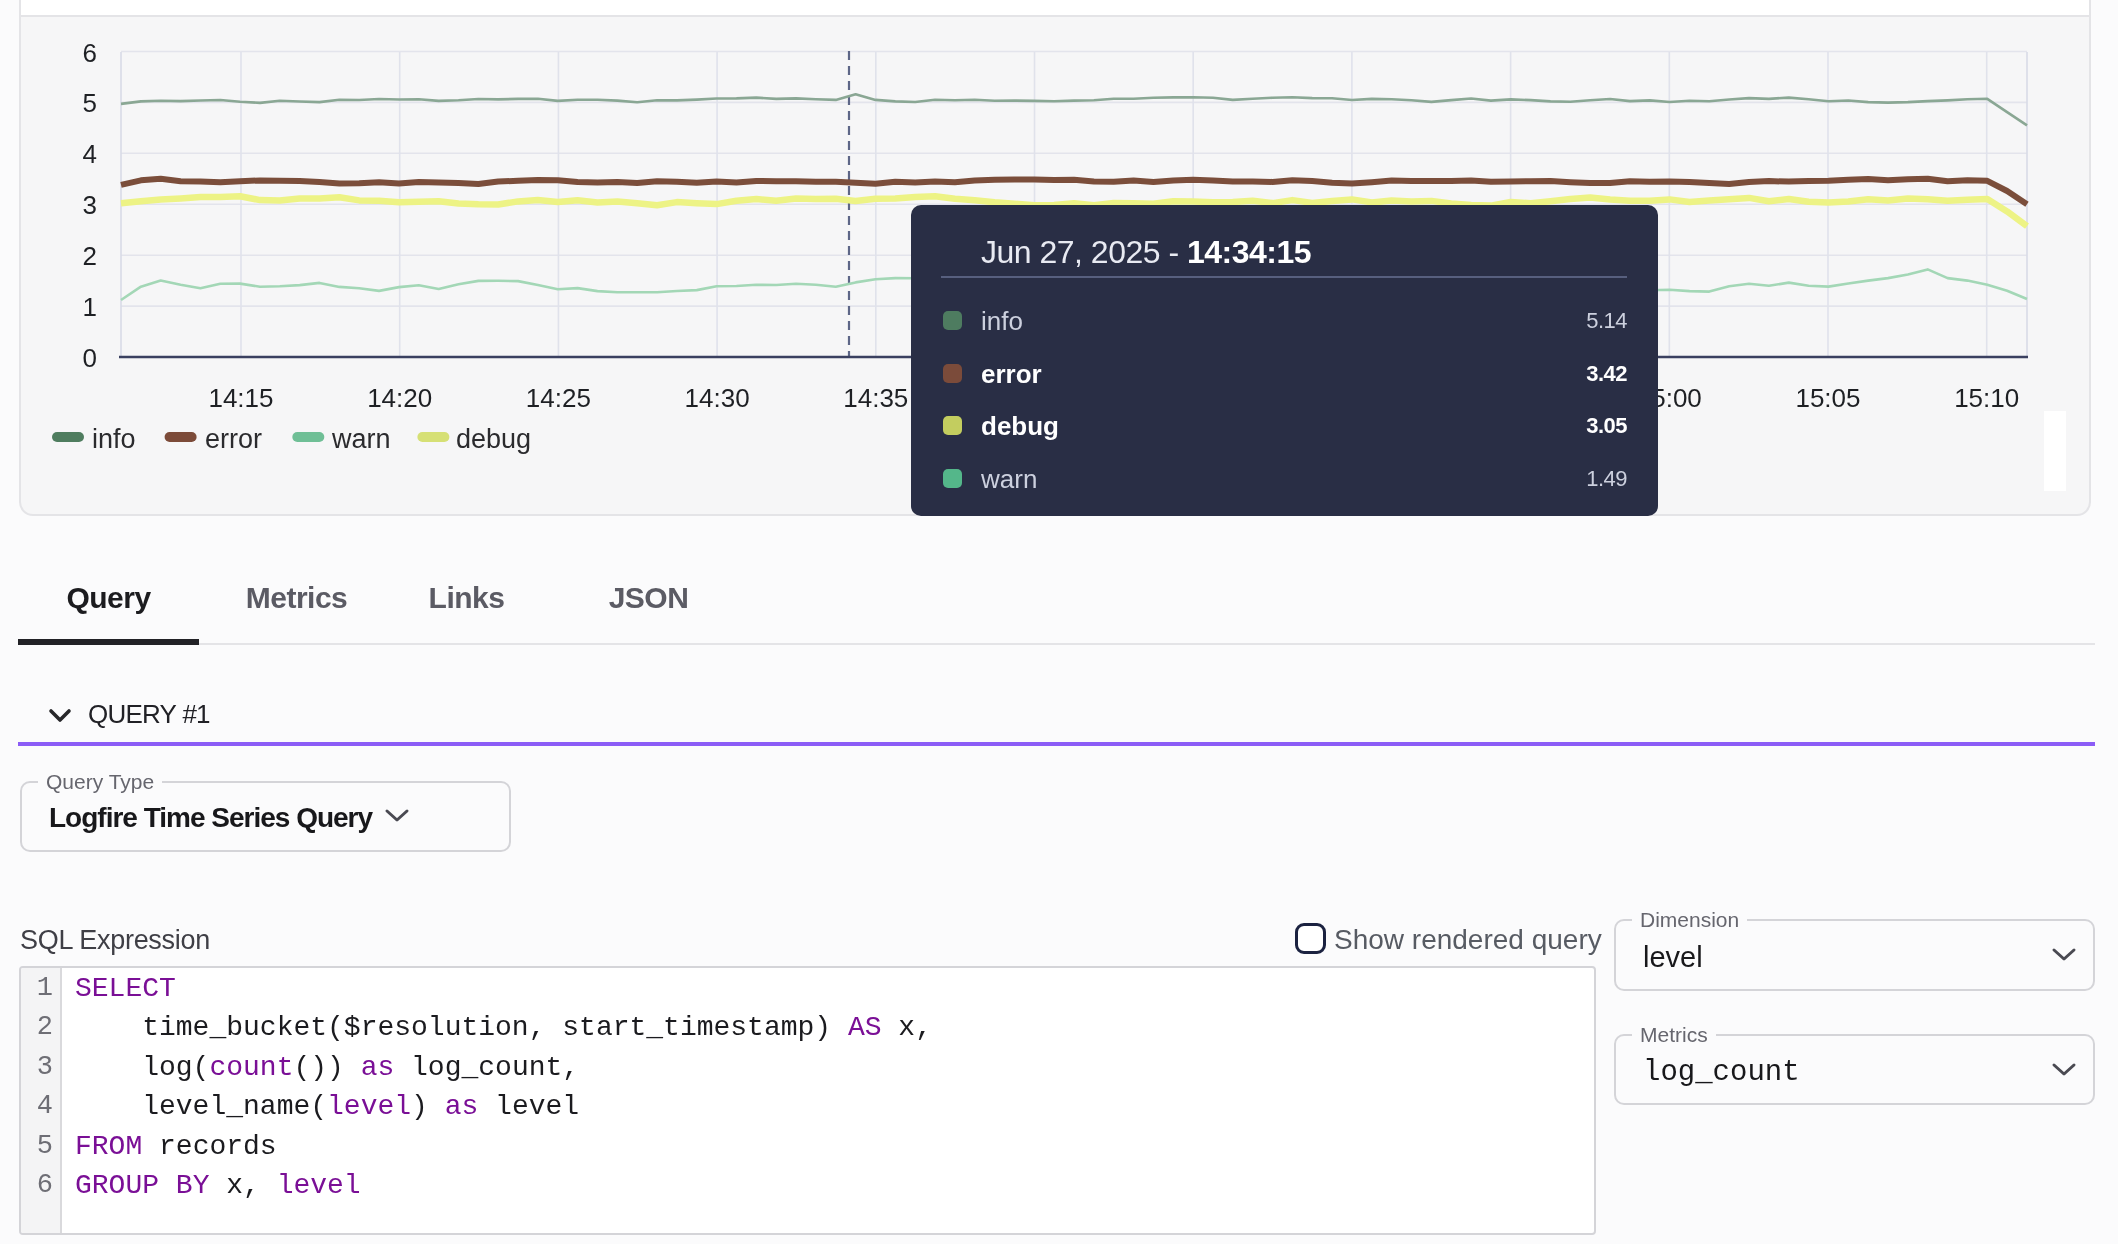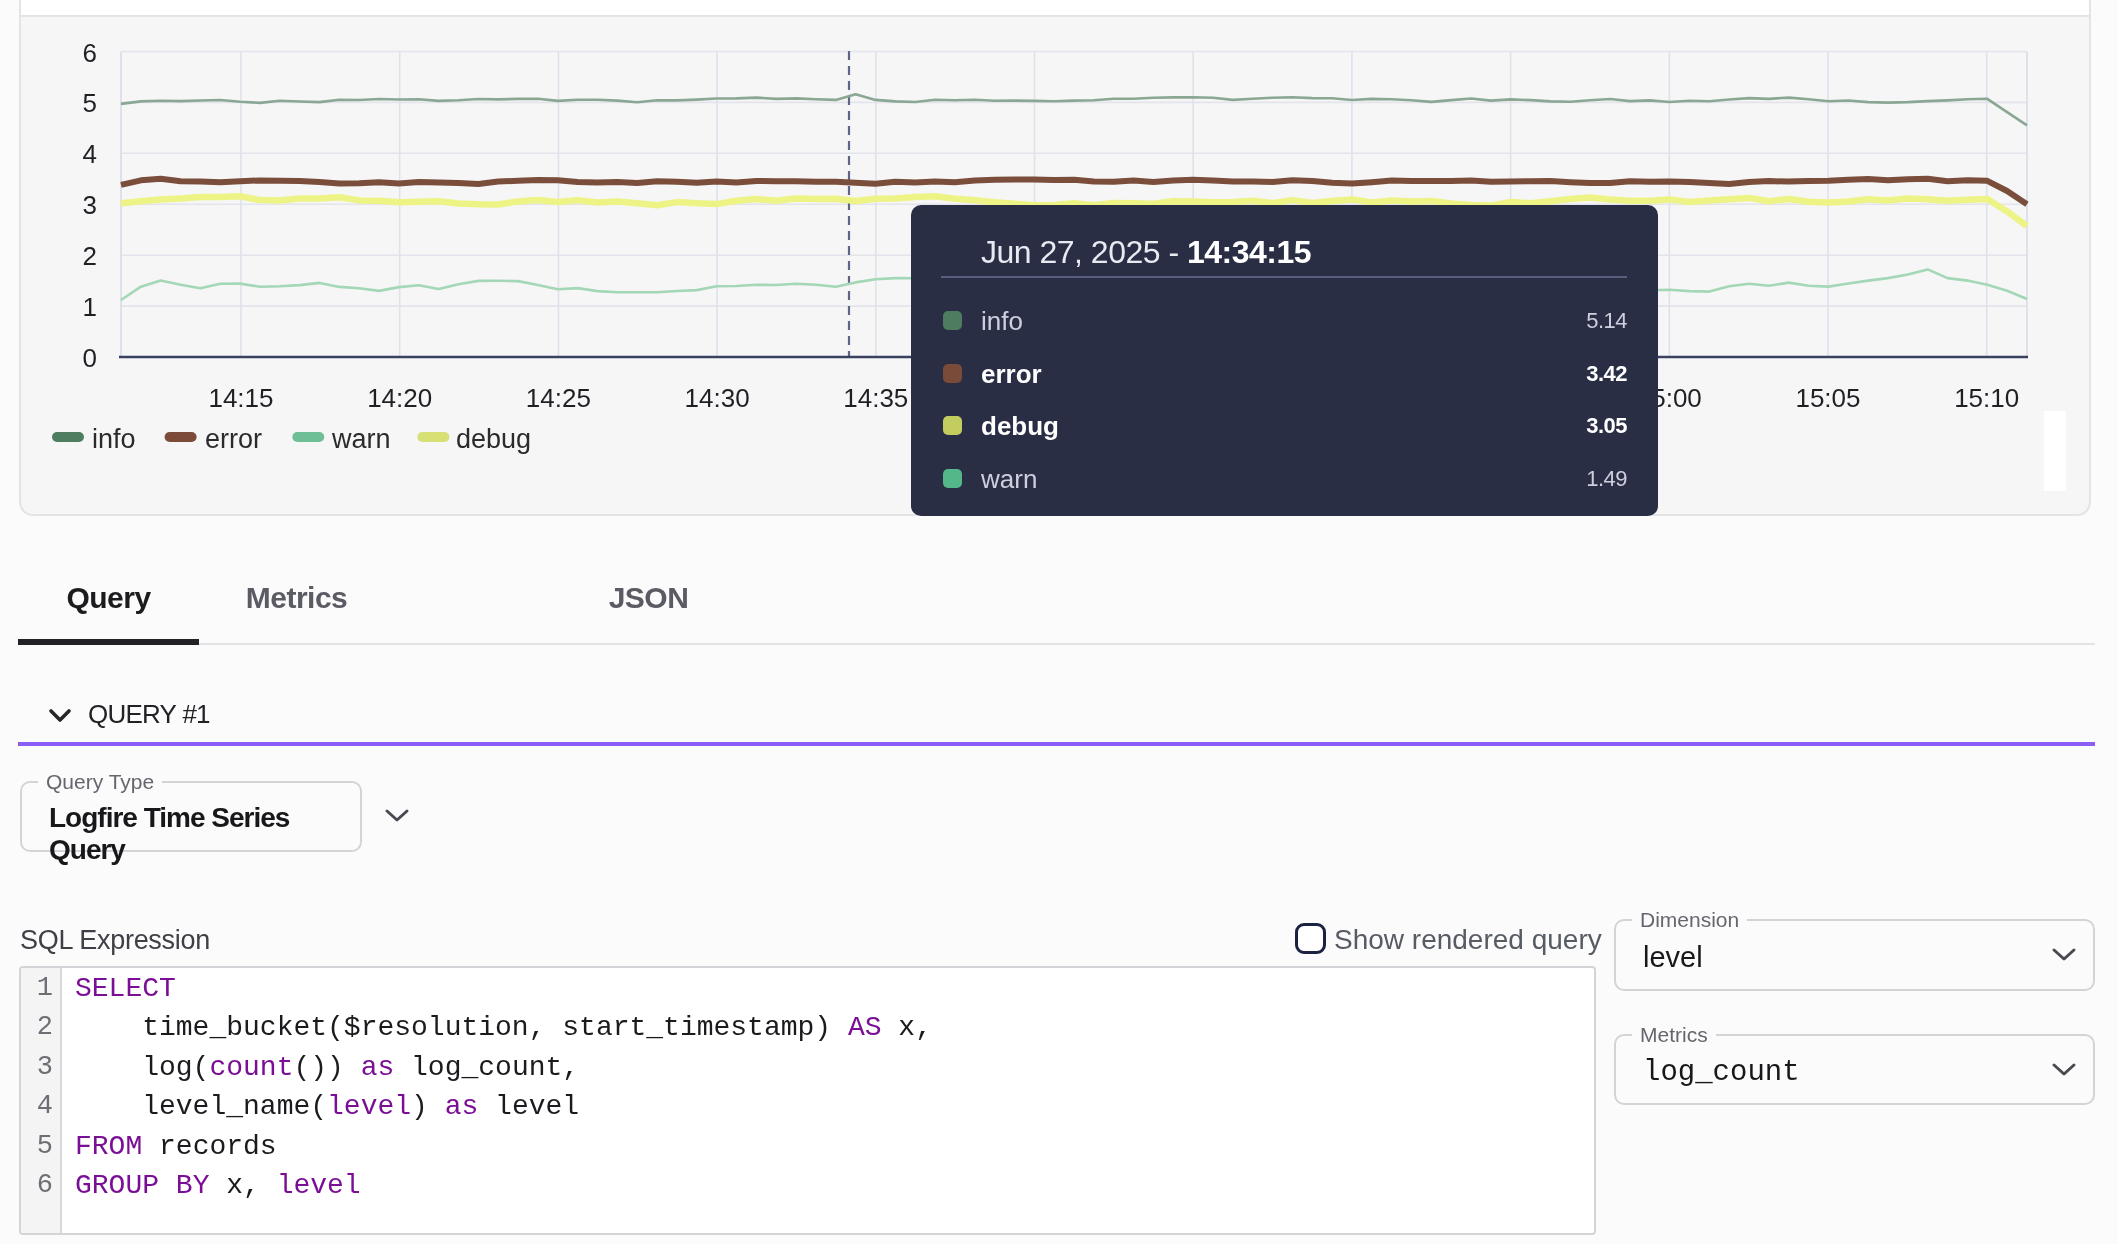--- a/index.html
+++ b/index.html
@@ -116,29 +116,30 @@
   <div class="tt-row" style="top:260px">
       <div class="tt-sw" style="background:#54b78a"></div>
       <div class="tt-name">warn</div>
       <div class="tt-val">1.49</div>
     </div>
 </div>
 <div class="tabs">
   <div class="tabu"></div>
   <div class="tab active" style="left:0px;width:181px;">Query</div>
   <div class="tab" style="left:188px;width:181px;">Metrics</div>
+  <div class="tab" style="left:358px;width:181px;">Links</div>
   <div class="tab" style="left:540px;width:181px;">JSON</div>
 </div>
 <div class="qrow">
   <svg class="chev" style="left:24px;top:8px" width="36" height="36" viewBox="0 0 36 36">
       <path d="M9 14 L18 23 L27 14" fill="none" stroke="#27272a" stroke-width="3.6" stroke-linecap="round" stroke-linejoin="round"></path>
     </svg>
   <span style="position:absolute;left:70px;top:10px;font-size:26px;font-weight:400;color:#212126;letter-spacing:-0.8px;">QUERY&nbsp;#1</span>
 </div>
-<fieldset style="left:20px;top:770px;width:342px;height:82px;">
+<fieldset style="left:20px;top:770px;width:491px;height:82px;">
   <legend>Query Type</legend>
   <div class="fval" style="top:8px;font-weight:bold;font-size:28px;letter-spacing:-1px;">Logfire Time Series Query</div>
   <svg class="chev" style="left:361px;top:13px" width="28" height="18" viewBox="0 0 28 18">
       <path d="M4 4 L14 13 L24 4" fill="none" stroke="#4a4a52" stroke-width="3" stroke-linecap="round" stroke-linejoin="round"></path>
     </svg>
 </fieldset>
 <div class="sqllabel">SQL Expression</div>
 <div class="cbox"></div>
 <div class="cblabel">Show rendered query</div>
 <div class="editor">

